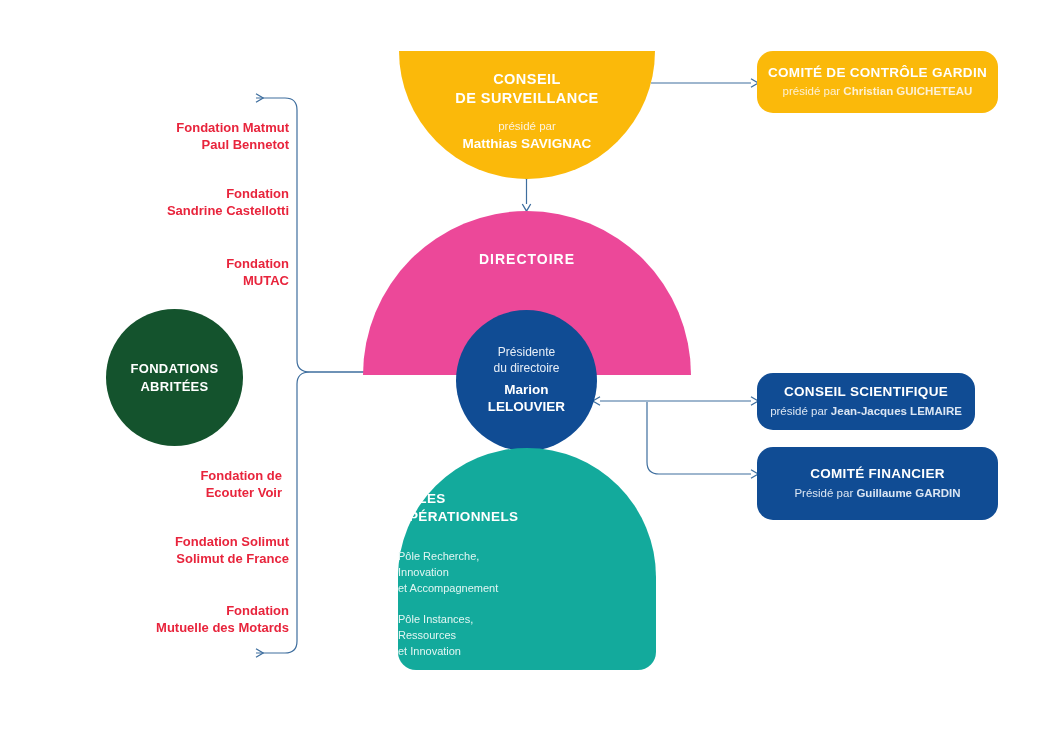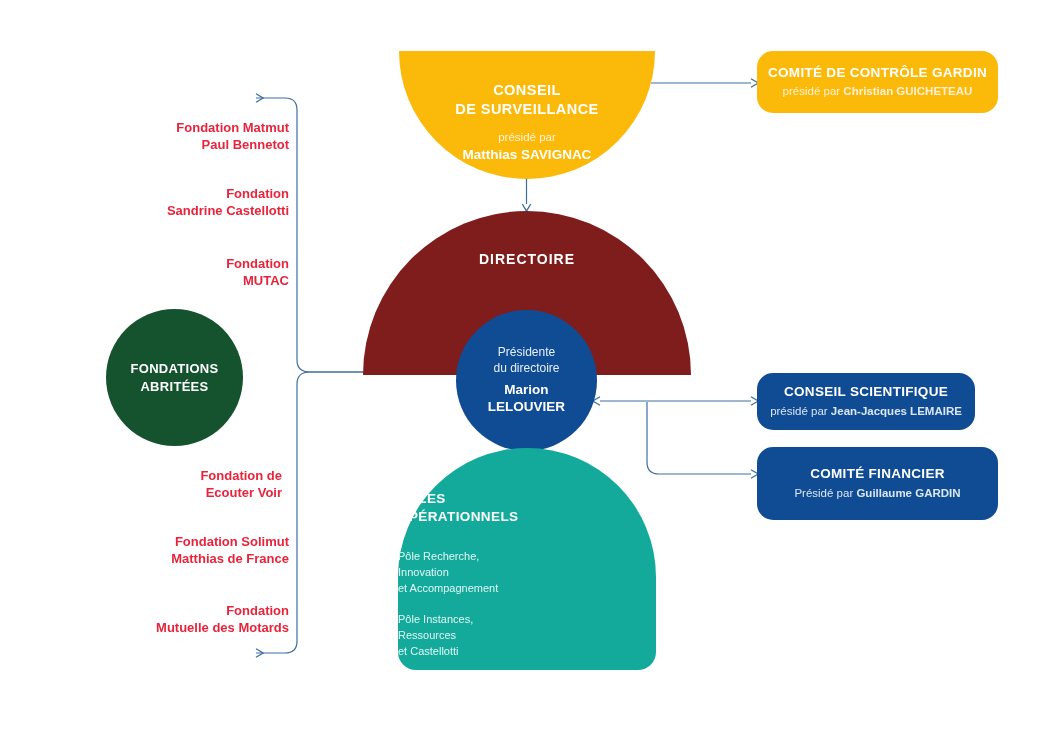--- a/index.html
+++ b/index.html
@@ -12,21 +12,21 @@
   .stage{position:absolute;inset:0;}
   svg.connectors{position:absolute;left:0;top:0;width:1052px;height:744px;overflow:visible;}
 
   
   .conseil-surveillance{
     position:absolute;left:399px;top:51px;width:256px;height:128px;
     background:#FBB90A;
     border-radius:0 0 128px 128px;
     color:#ffffff;text-align:center;
     display:flex;flex-direction:column;align-items:center;justify-content:flex-start;
-    padding-top:30px;box-sizing:border-box;
+    padding-top:19px;box-sizing:border-box;
   }
   .conseil-surveillance .title{
     font-size:14.5px;font-weight:bold;line-height:1.32;letter-spacing:.45px;
   }
   .conseil-surveillance .sub1{
     font-size:11.5px;font-weight:normal;margin-top:11px;line-height:1.25;
     color:#fdf3dd;
   }
   .conseil-surveillance .sub2{
     font-size:13.5px;font-weight:bold;line-height:1.3;margin-top:1px;
@@ -53,21 +53,21 @@
   .conseil-scientifique .psub{color:#dbe6f3;}
 
   .comite-financier{
     left:757px;top:447px;width:241px;height:73px;background:#104C94;align-items:center;
   }
   .comite-financier .psub{color:#dbe6f3;}
 
   
   .directoire{
     position:absolute;left:363px;top:211px;width:328px;height:164px;
-    background:#7f1d1d;border-radius:164px 164px 0 0;
+    background:#ec4899;border-radius:164px 164px 0 0;
     color:#ffffff;text-align:center;
   }
   .directoire .title{
     position:absolute;left:0;right:0;top:40px;
     font-size:14px;font-weight:bold;letter-spacing:1px;
   }
 
   
   .presidente{
     position:absolute;left:456px;top:310px;width:141px;height:141px;
@@ -196,21 +196,21 @@
       <span>OPÉRATIONNELS</span>
     </div>
     <div class="grp g1">
       <span>Pôle Recherche,</span><br>
       <span>Innovation</span><br>
       <span>et Accompagnement</span>
     </div>
     <div class="grp g2">
       <span>Pôle Instances,</span><br>
       <span>Ressources</span><br>
-      <span>et Castellotti</span>
+      <span>et Innovation</span>
     </div>
   </div>
 
   <div class="fondations-abritees">
     <div class="t">
       <span>FONDATIONS</span><br>
       <span>ABRITÉES</span>
     </div>
   </div>
 
@@ -225,20 +225,20 @@
   <div class="fond-label fl-2">
     <span>Fondation</span><br>
     <span>MUTAC</span>
   </div>
   <div class="fond-label fl-3">
     <span>Fondation de</span><br>
     <span>Ecouter Voir</span>
   </div>
   <div class="fond-label fl-4">
     <span>Fondation Solimut</span><br>
-    <span>Matthias de France</span>
+    <span>Solimut de France</span>
   </div>
   <div class="fond-label fl-5">
     <span>Fondation</span><br>
     <span>Mutuelle des Motards</span>
   </div>
 
 </div>
 
 </body></html>

